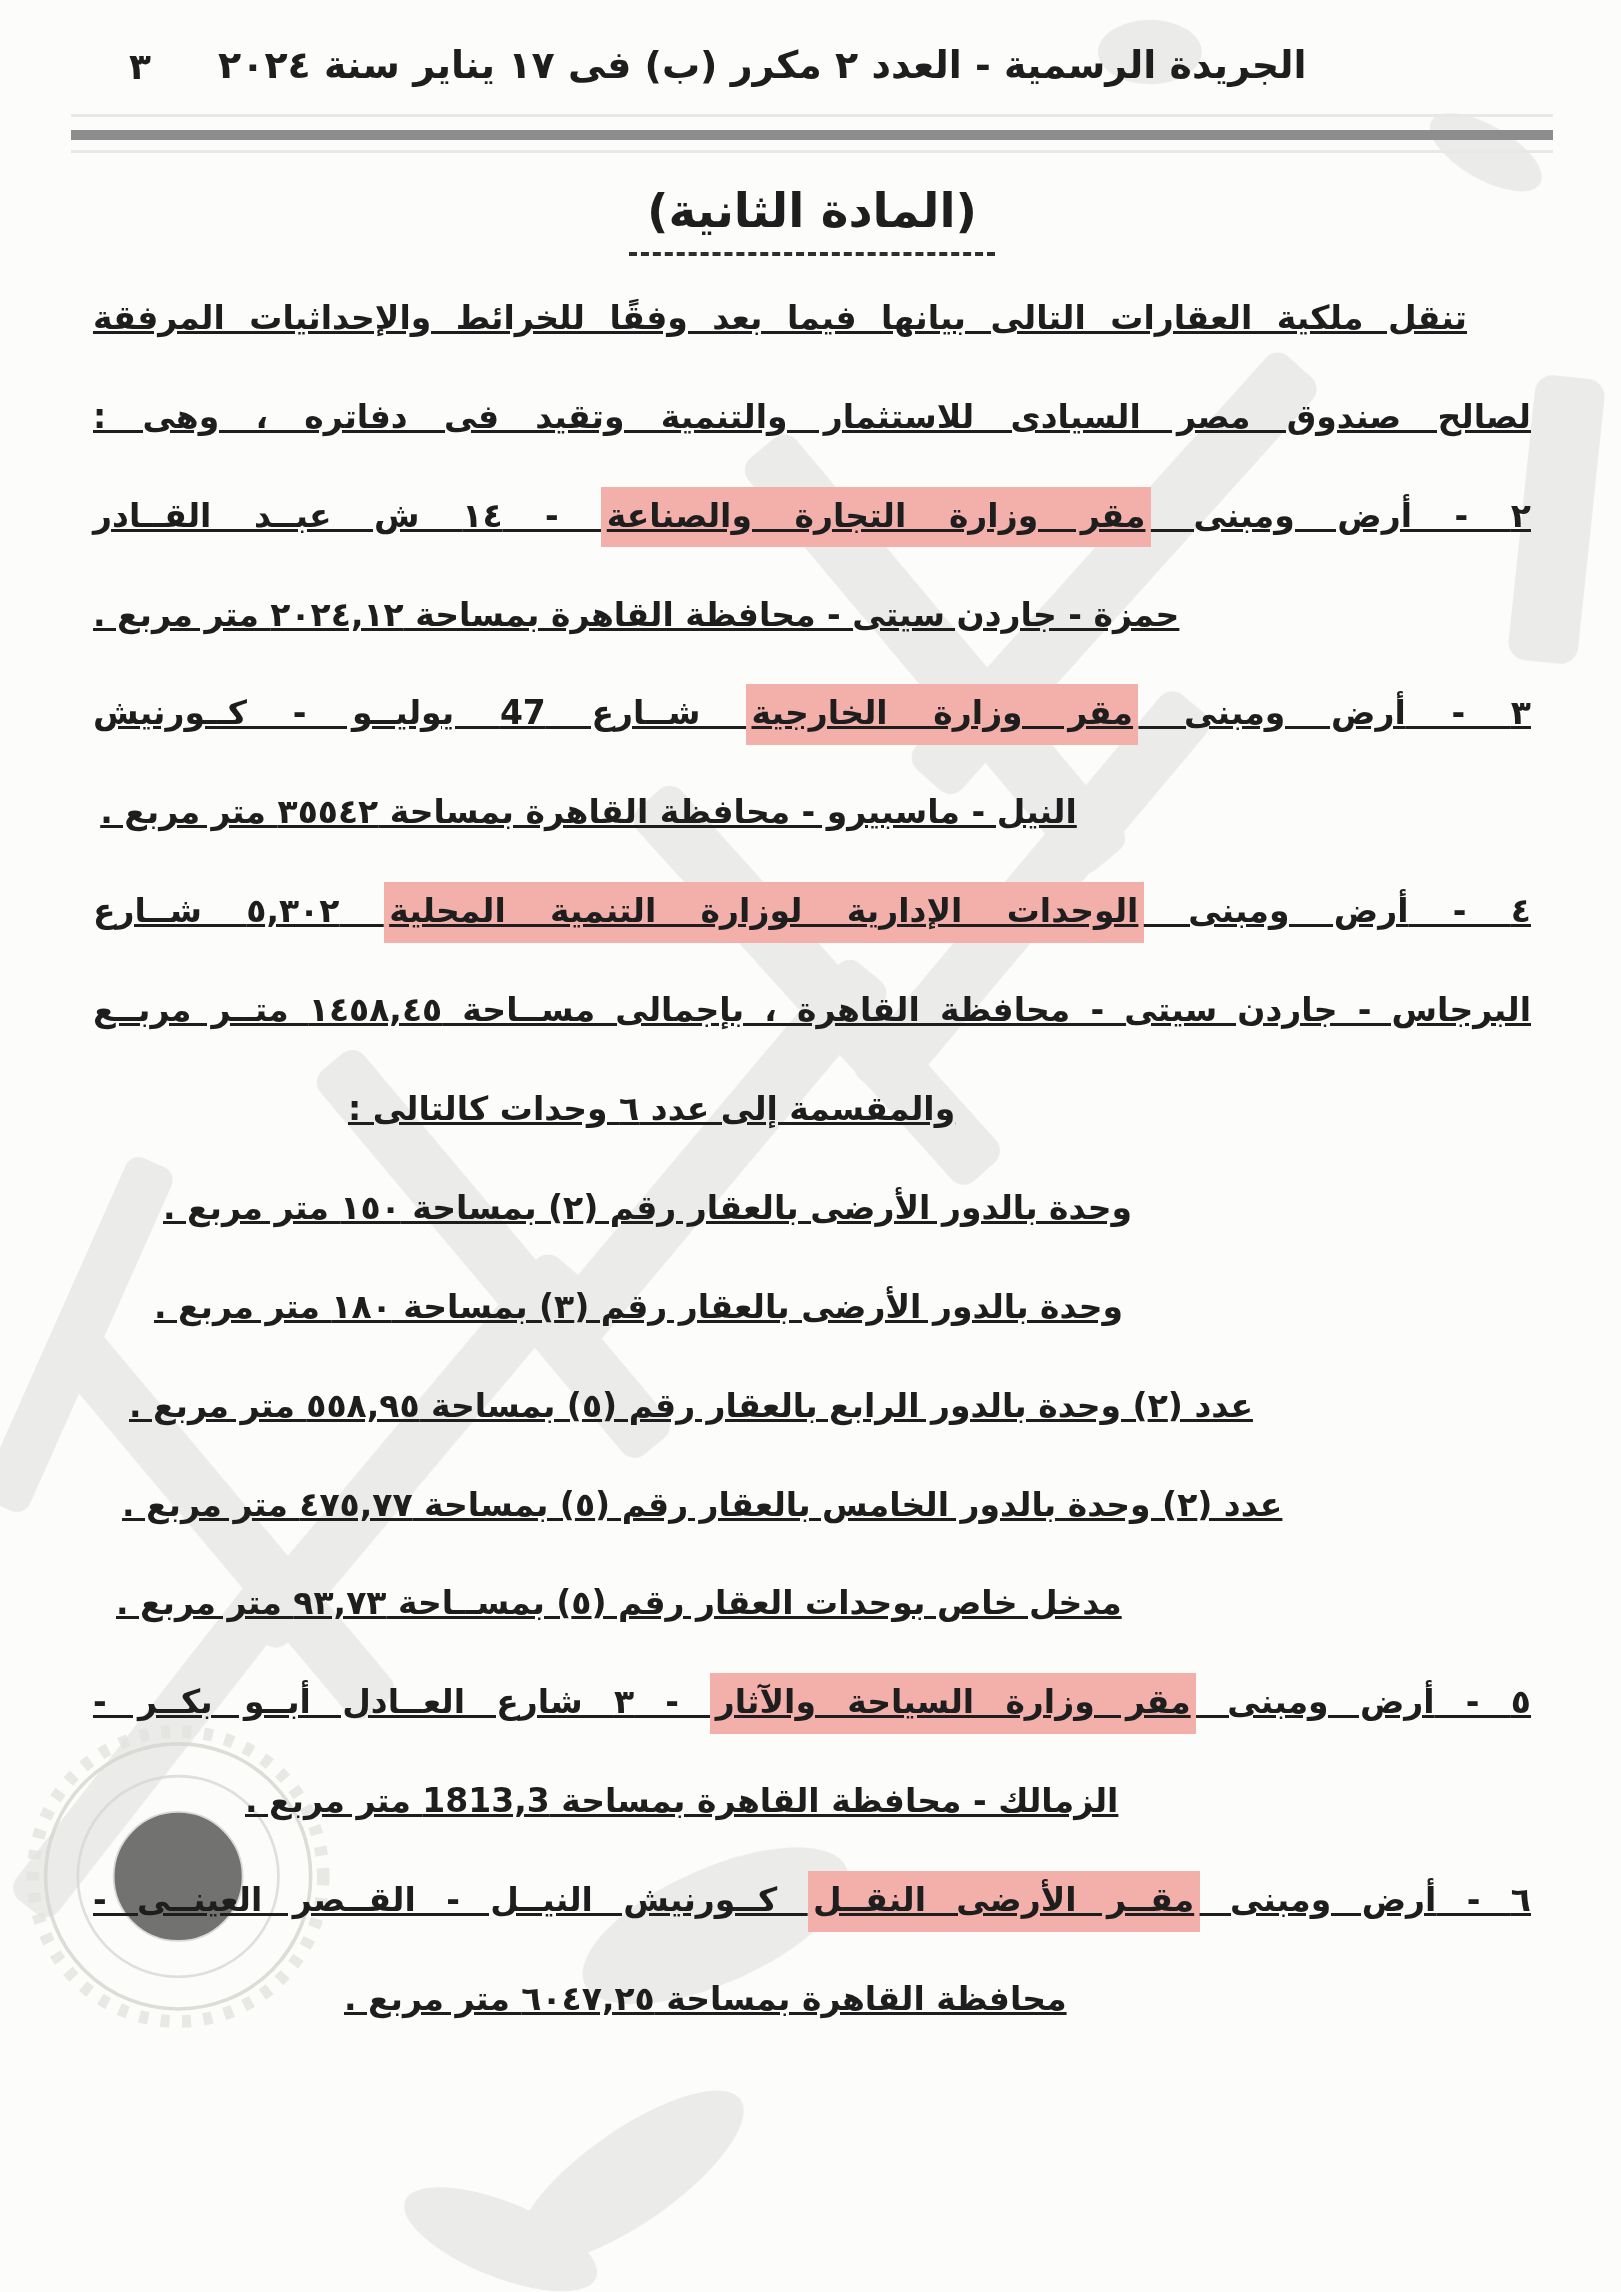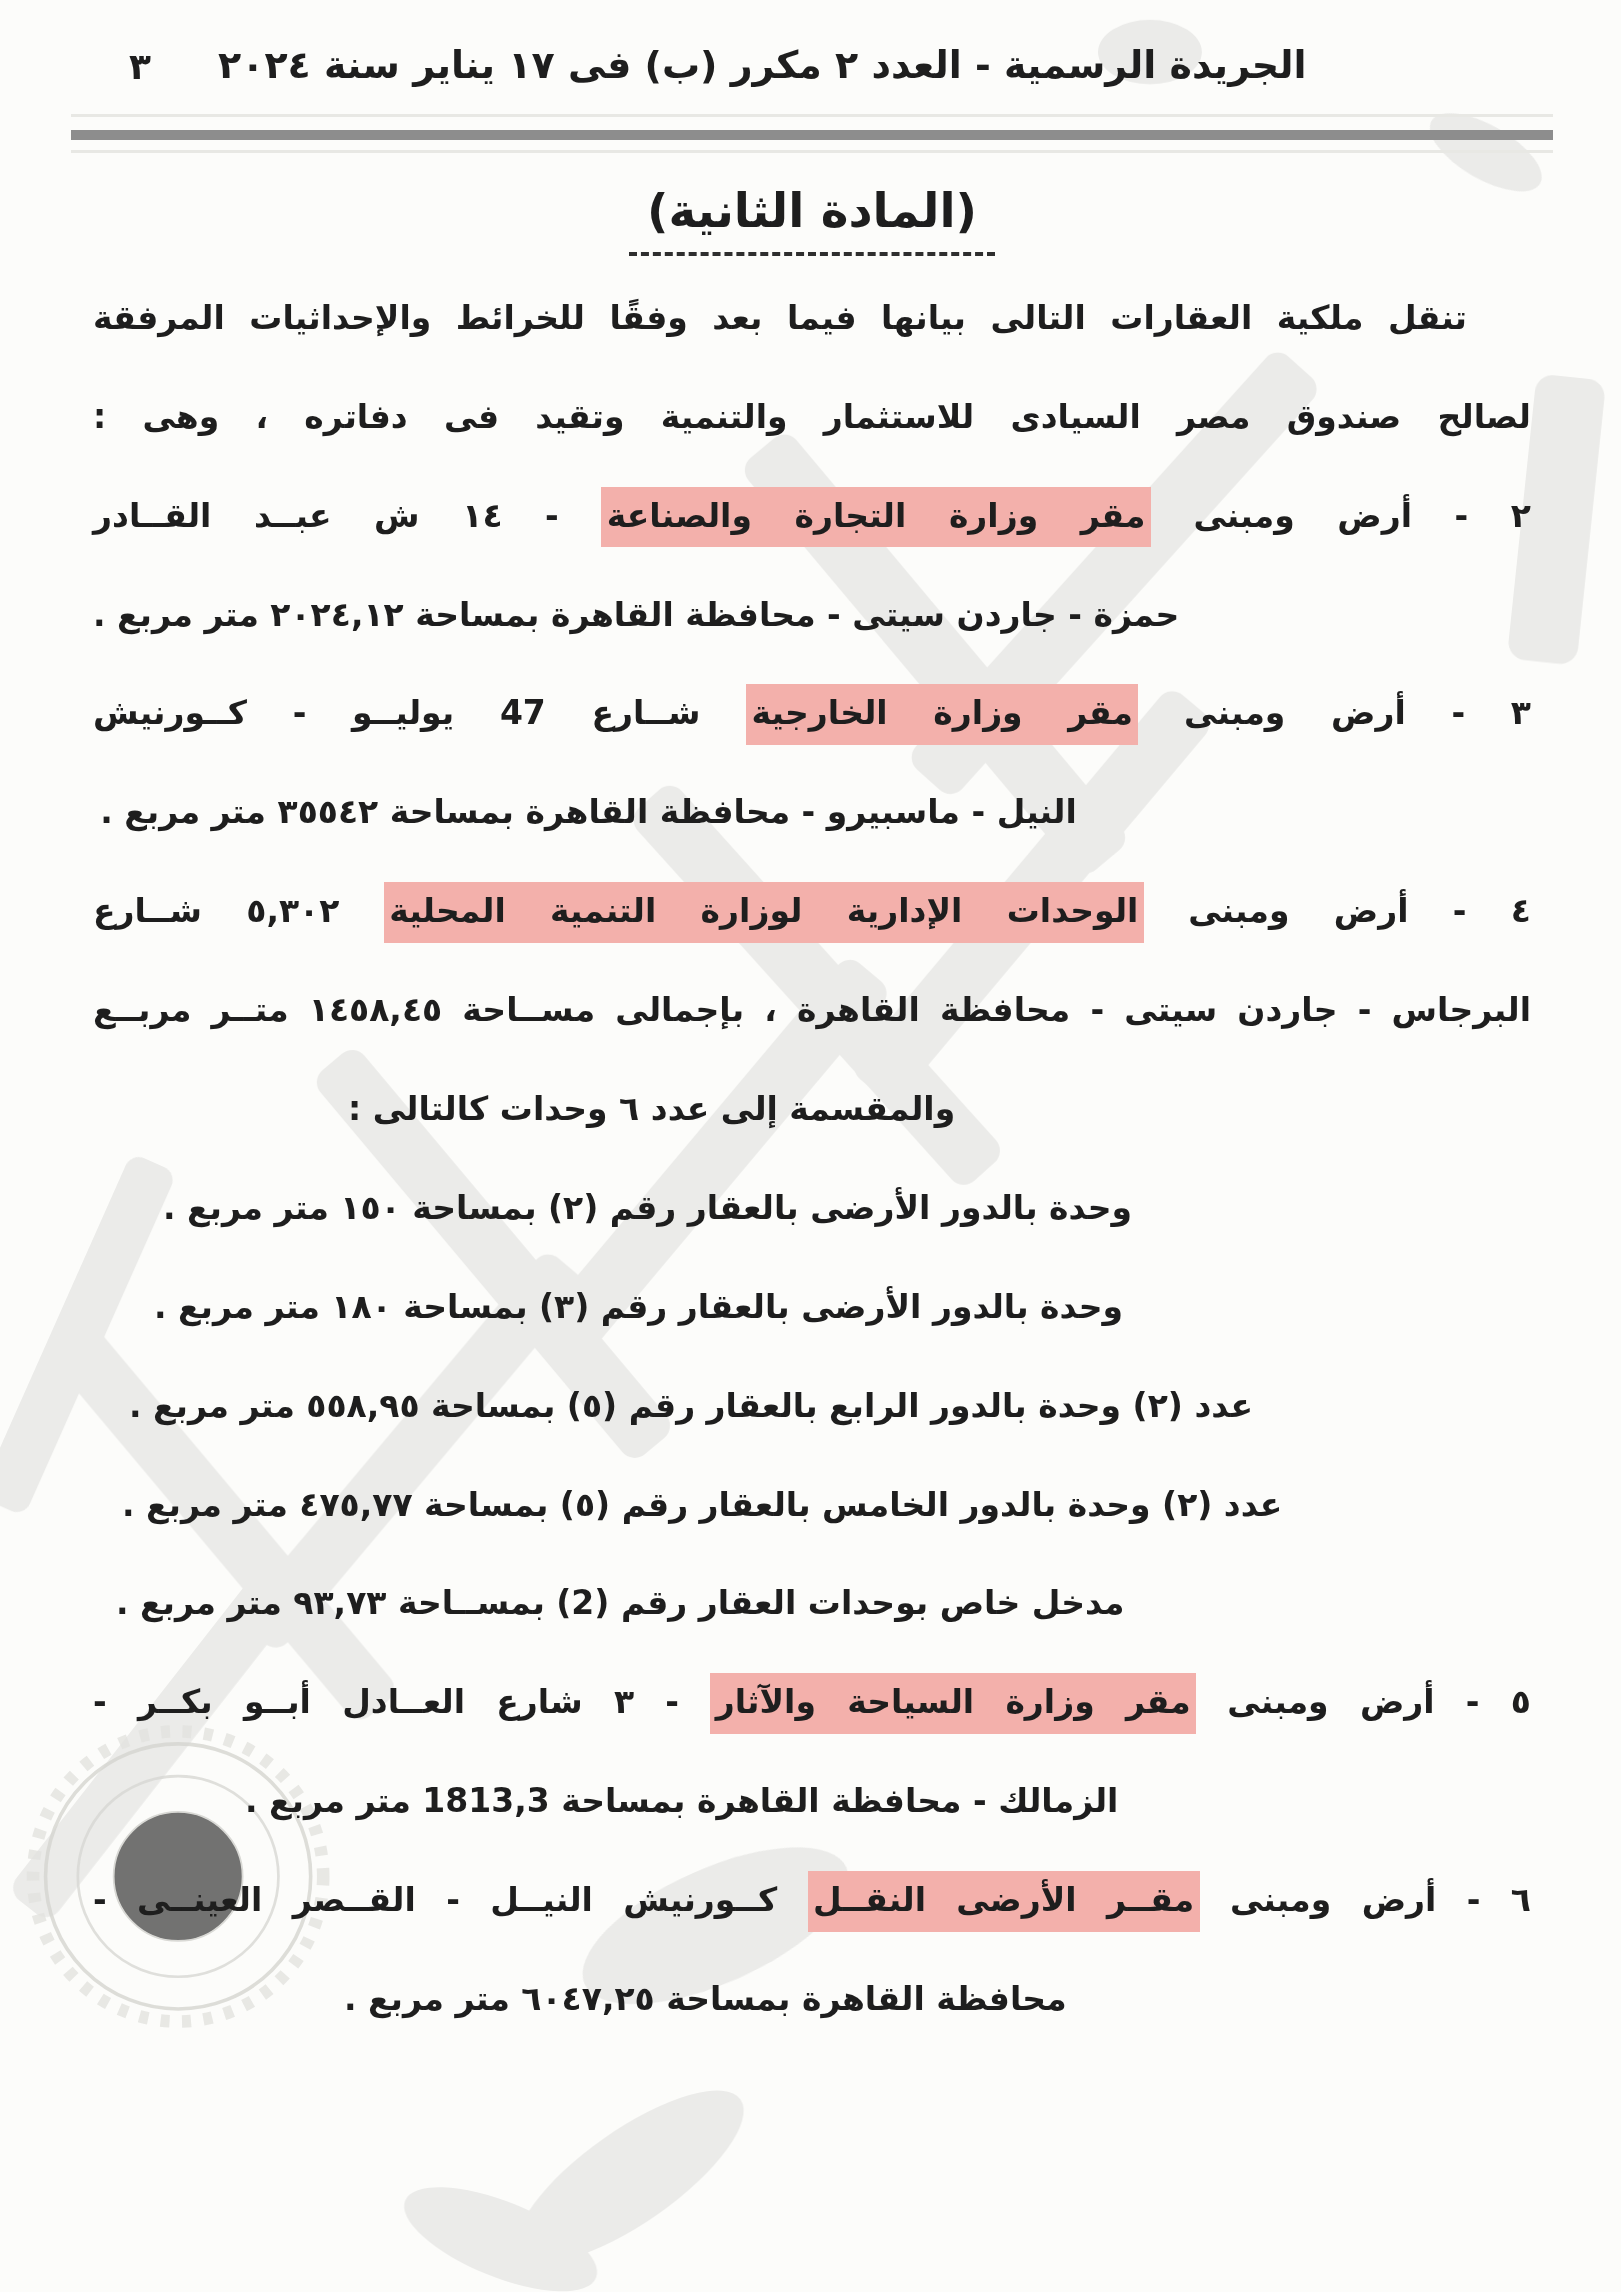--- a/index.html
+++ b/index.html
@@ -29,21 +29,21 @@
   
   .title-wrap{text-align:center;margin-top:30px;}
   .article-title{
     display:inline-block;
     font-size:47px;font-weight:bold;
     border-bottom:4.5px dashed #2e2e2e;
     padding:0 18px 14.3px 18px;
   }
 
   
-  .bodytext{margin-top:41px;font-size:33px;font-weight:bold;line-height:1.3;}
+  .bodytext{margin-top:41px;font-size:33px;font-weight:bold;line-height:1.3;text-decoration:underline;}
   .para{margin:0 0 21.5px 0;}
   .line{display:block;margin-bottom:56px;}
   .line:last-child{margin-bottom:56px;}
   .line-full{text-align:justify;text-align-last:justify;}
   .line-left{text-align:left;}
   .indent{padding-right:64px;}
   .hl{background:var(--hl,#f3b0ab);padding:9px 5.4px 12.5px 5.4px;}
   .num{white-space:nowrap;}
 </style>
 </head>
@@ -123,21 +123,21 @@
         </div>
         <div class="line line-full">البرجاس - جاردن سيتى - محافظة القاهرة ، بإجمالى مســاحة ١٤٥٨,٤٥ متــر مربــع</div>
         <div class="line line-left" style="padding-left:255px">والمقسمة إلى عدد ٦ وحدات كالتالى :</div>
       </div>
 
       <div class="para">
         <div class="line line-left" style="padding-left:70px">وحدة بالدور الأرضى بالعقار رقم (٢) بمساحة ١٥٠ متر مربع .</div>
         <div class="line line-left" style="padding-left:61px">وحدة بالدور الأرضى بالعقار رقم (٣) بمساحة ١٨٠ متر مربع .</div>
         <div class="line line-left" style="padding-left:36px">عدد (٢) وحدة بالدور الرابع بالعقار رقم (٥) بمساحة ٥٥٨,٩٥ متر مربع .</div>
         <div class="line line-left" style="padding-left:29px">عدد (٢) وحدة بالدور الخامس بالعقار رقم (٥) بمساحة ٤٧٥,٧٧ متر مربع .</div>
-        <div class="line line-left" style="padding-left:23px">مدخل خاص بوحدات العقار رقم (2) بمســاحة ٩٣,٧٣ متر مربع .</div>
+        <div class="line line-left" style="padding-left:23px">مدخل خاص بوحدات العقار رقم (٥) بمســاحة ٩٣,٧٣ متر مربع .</div>
       </div>
 
       <div class="para">
         <div class="line line-full">
           <span class="num">٥ - </span><span>أرض ومبنى </span><span class="hl">مقر وزارة السياحة والآثار</span><span> - ٣ شارع العــادل أبــو بكــر -</span>
         </div>
         <div class="line line-left" style="padding-left:152px">الزمالك - محافظة القاهرة بمساحة 1813,3 متر مربع .</div>
       </div>
 
       <div class="para">

